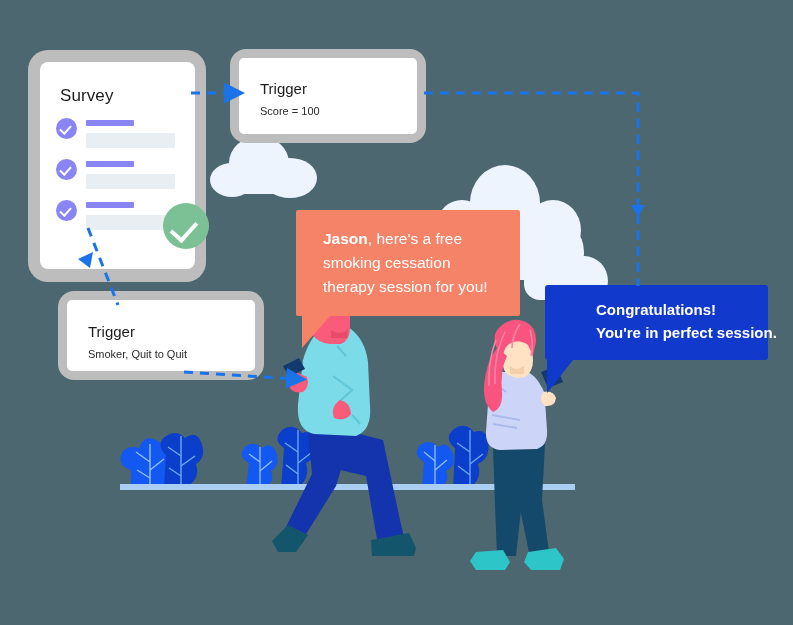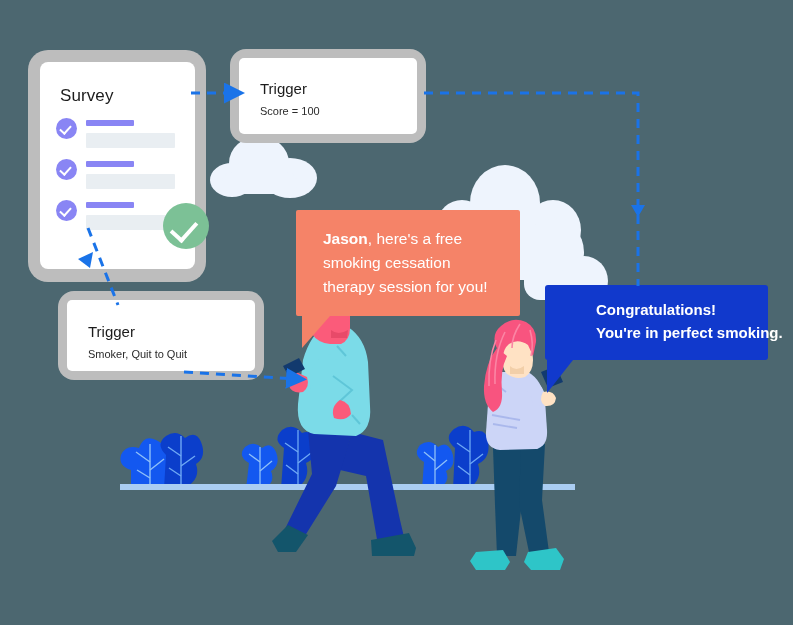--- a/index.html
+++ b/index.html
@@ -437,17 +437,17 @@
       <div class="trig-sub">Smoker, Quit to Quit</div>
     </div>
   </div>
 
   <div class="lyr-ui" id="bubble-orange">
     <div class="btext"><b>Jason</b><span>, here's a free smoking cessation therapy session for you!</span></div>
     <div class="tail"></div>
   </div>
 
   <div class="lyr-ui" id="bubble-blue">
-    <div class="btext"><span>Congratulations!</span><br><span>You're in perfect smoking.</span></div>
+    <div class="btext"><span>Congratulations!</span><br><span>You're in perfect session.</span></div>
     <div class="tail"></div>
   </div>
 
 </div>
 
 </body></html>

